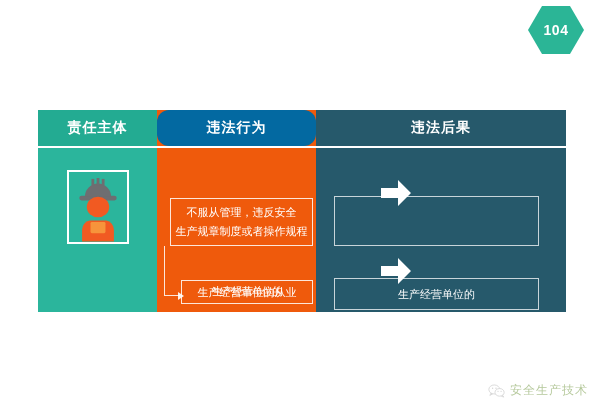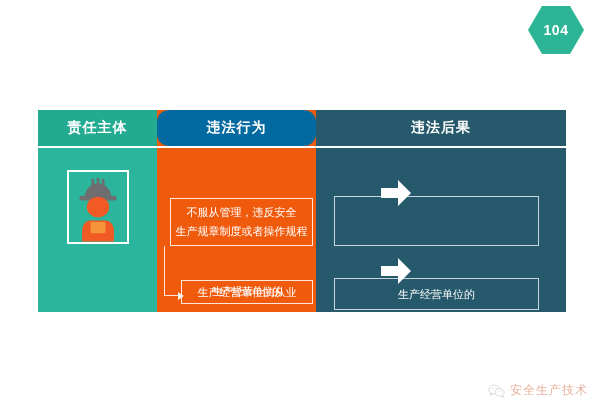--- a/index.html
+++ b/index.html
@@ -197,21 +197,21 @@
     position: absolute;
     right: 12px;
     bottom: 16px;
     display: flex;
     align-items: center;
     gap: 5px;
     opacity: 0.42;
   }
   .watermark .wm-text {
     font-size: 12px;
-    color: #c2410c;
+    color: #4d7c0f;
     letter-spacing: 1px;
   }
   .wechat-icon { width: 17px; height: 14px; display: block; }
 </style>
 </head>
 <body>
 
 <div class="badge-wrap">
   <div class="hexagon">
     <span>104</span>

